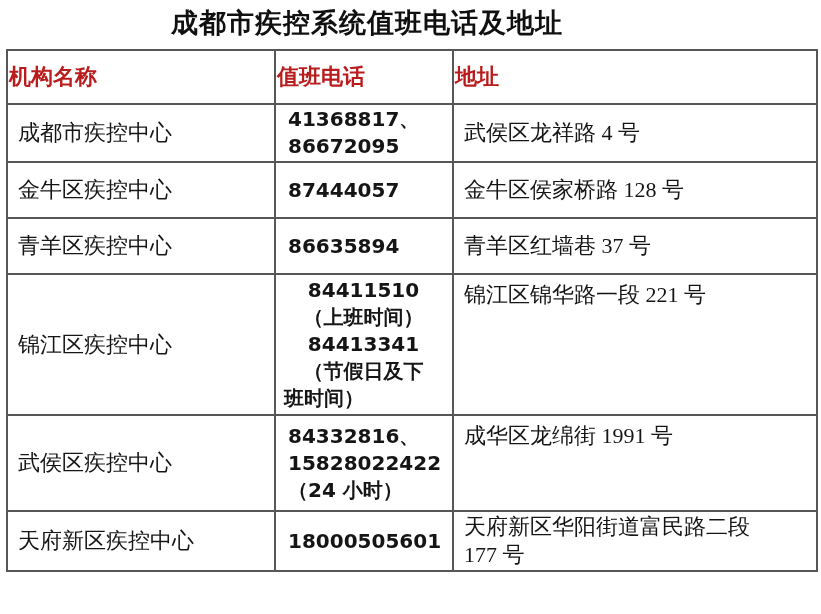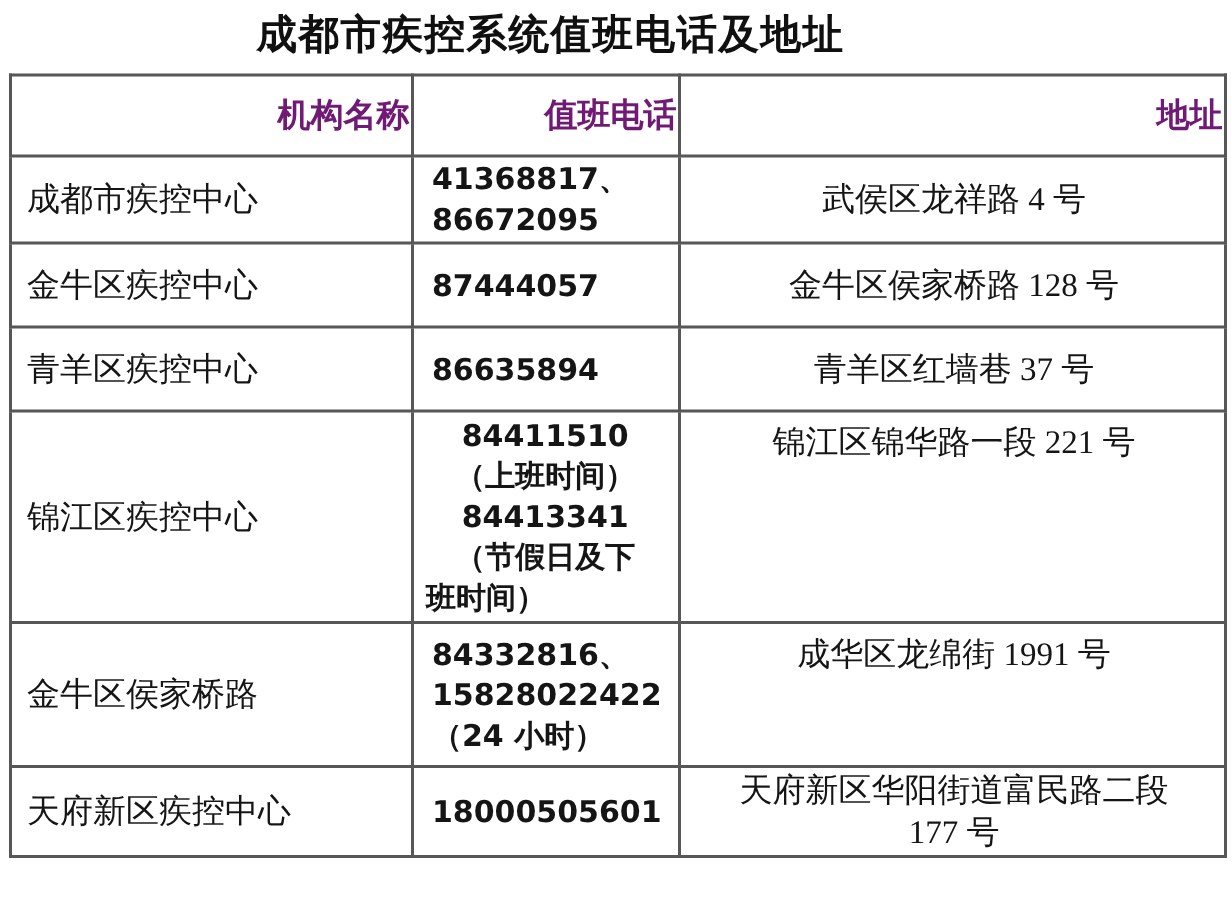--- a/index.html
+++ b/index.html
@@ -33,44 +33,44 @@
   .duty-table th,
   .duty-table td {
     border: 2px solid #575757;
     vertical-align: middle;
     overflow: hidden;
   }
   .duty-table th {
     font-family: "Liberation Sans", sans-serif;
     font-weight: bold;
     font-size: 22px;
-    text-align: right;
+    text-align: left;
     height: 50px;
-    color: #701a75;
+    color: #b91c1c;
   }
   .c-name {
     font-family: Liberation Mono, monospace;
     font-size: 22px;
     padding-left: 10px;
     text-align: left;
   }
   .c-phone {
     font-family: "DejaVu Sans", sans-serif;
     font-weight: bold;
     font-size: 20px;
     padding-left: 12px;
     text-align: left;
     line-height: 27px;
   }
   .c-addr {
     font-family: "Liberation Serif", serif;
     font-size: 22px;
     padding-left: 10px;
     padding-right: 8px;
-    text-align: center;
+    text-align: left;
     line-height: 28px;
   }
   
   tbody tr:nth-child(1) td { height: 54px; }
   tbody tr:nth-child(2) td { height: 52px; }
   tbody tr:nth-child(3) td { height: 52px; }
   tbody tr:nth-child(4) td { height: 132px; }
   tbody tr:nth-child(5) td { height: 87px; }
   tbody tr:nth-child(6) td { height: 51px; }
   tbody tr:nth-child(7) td { height: 52px; }
@@ -135,21 +135,21 @@
         <div class="line">（上班时间）</div>
         <div class="line">84413341</div>
         <div class="line">（节假日及下</div>
         <div class="line">班时间）</div>
       </td>
       <td class="c-addr">
         <div class="line">锦江区锦华路一段 221 号</div>
       </td>
     </tr>
     <tr>
-      <td class="c-name">金牛区侯家桥路</td>
+      <td class="c-name">武侯区疾控中心</td>
       <td class="c-phone">
         <div class="line">84332816、</div>
         <div class="line">15828022422</div>
         <div class="line">（24 小时）</div>
       </td>
       <td class="c-addr">
         <div class="line">成华区龙绵街 1991 号</div>
       </td>
     </tr>
     <tr>

